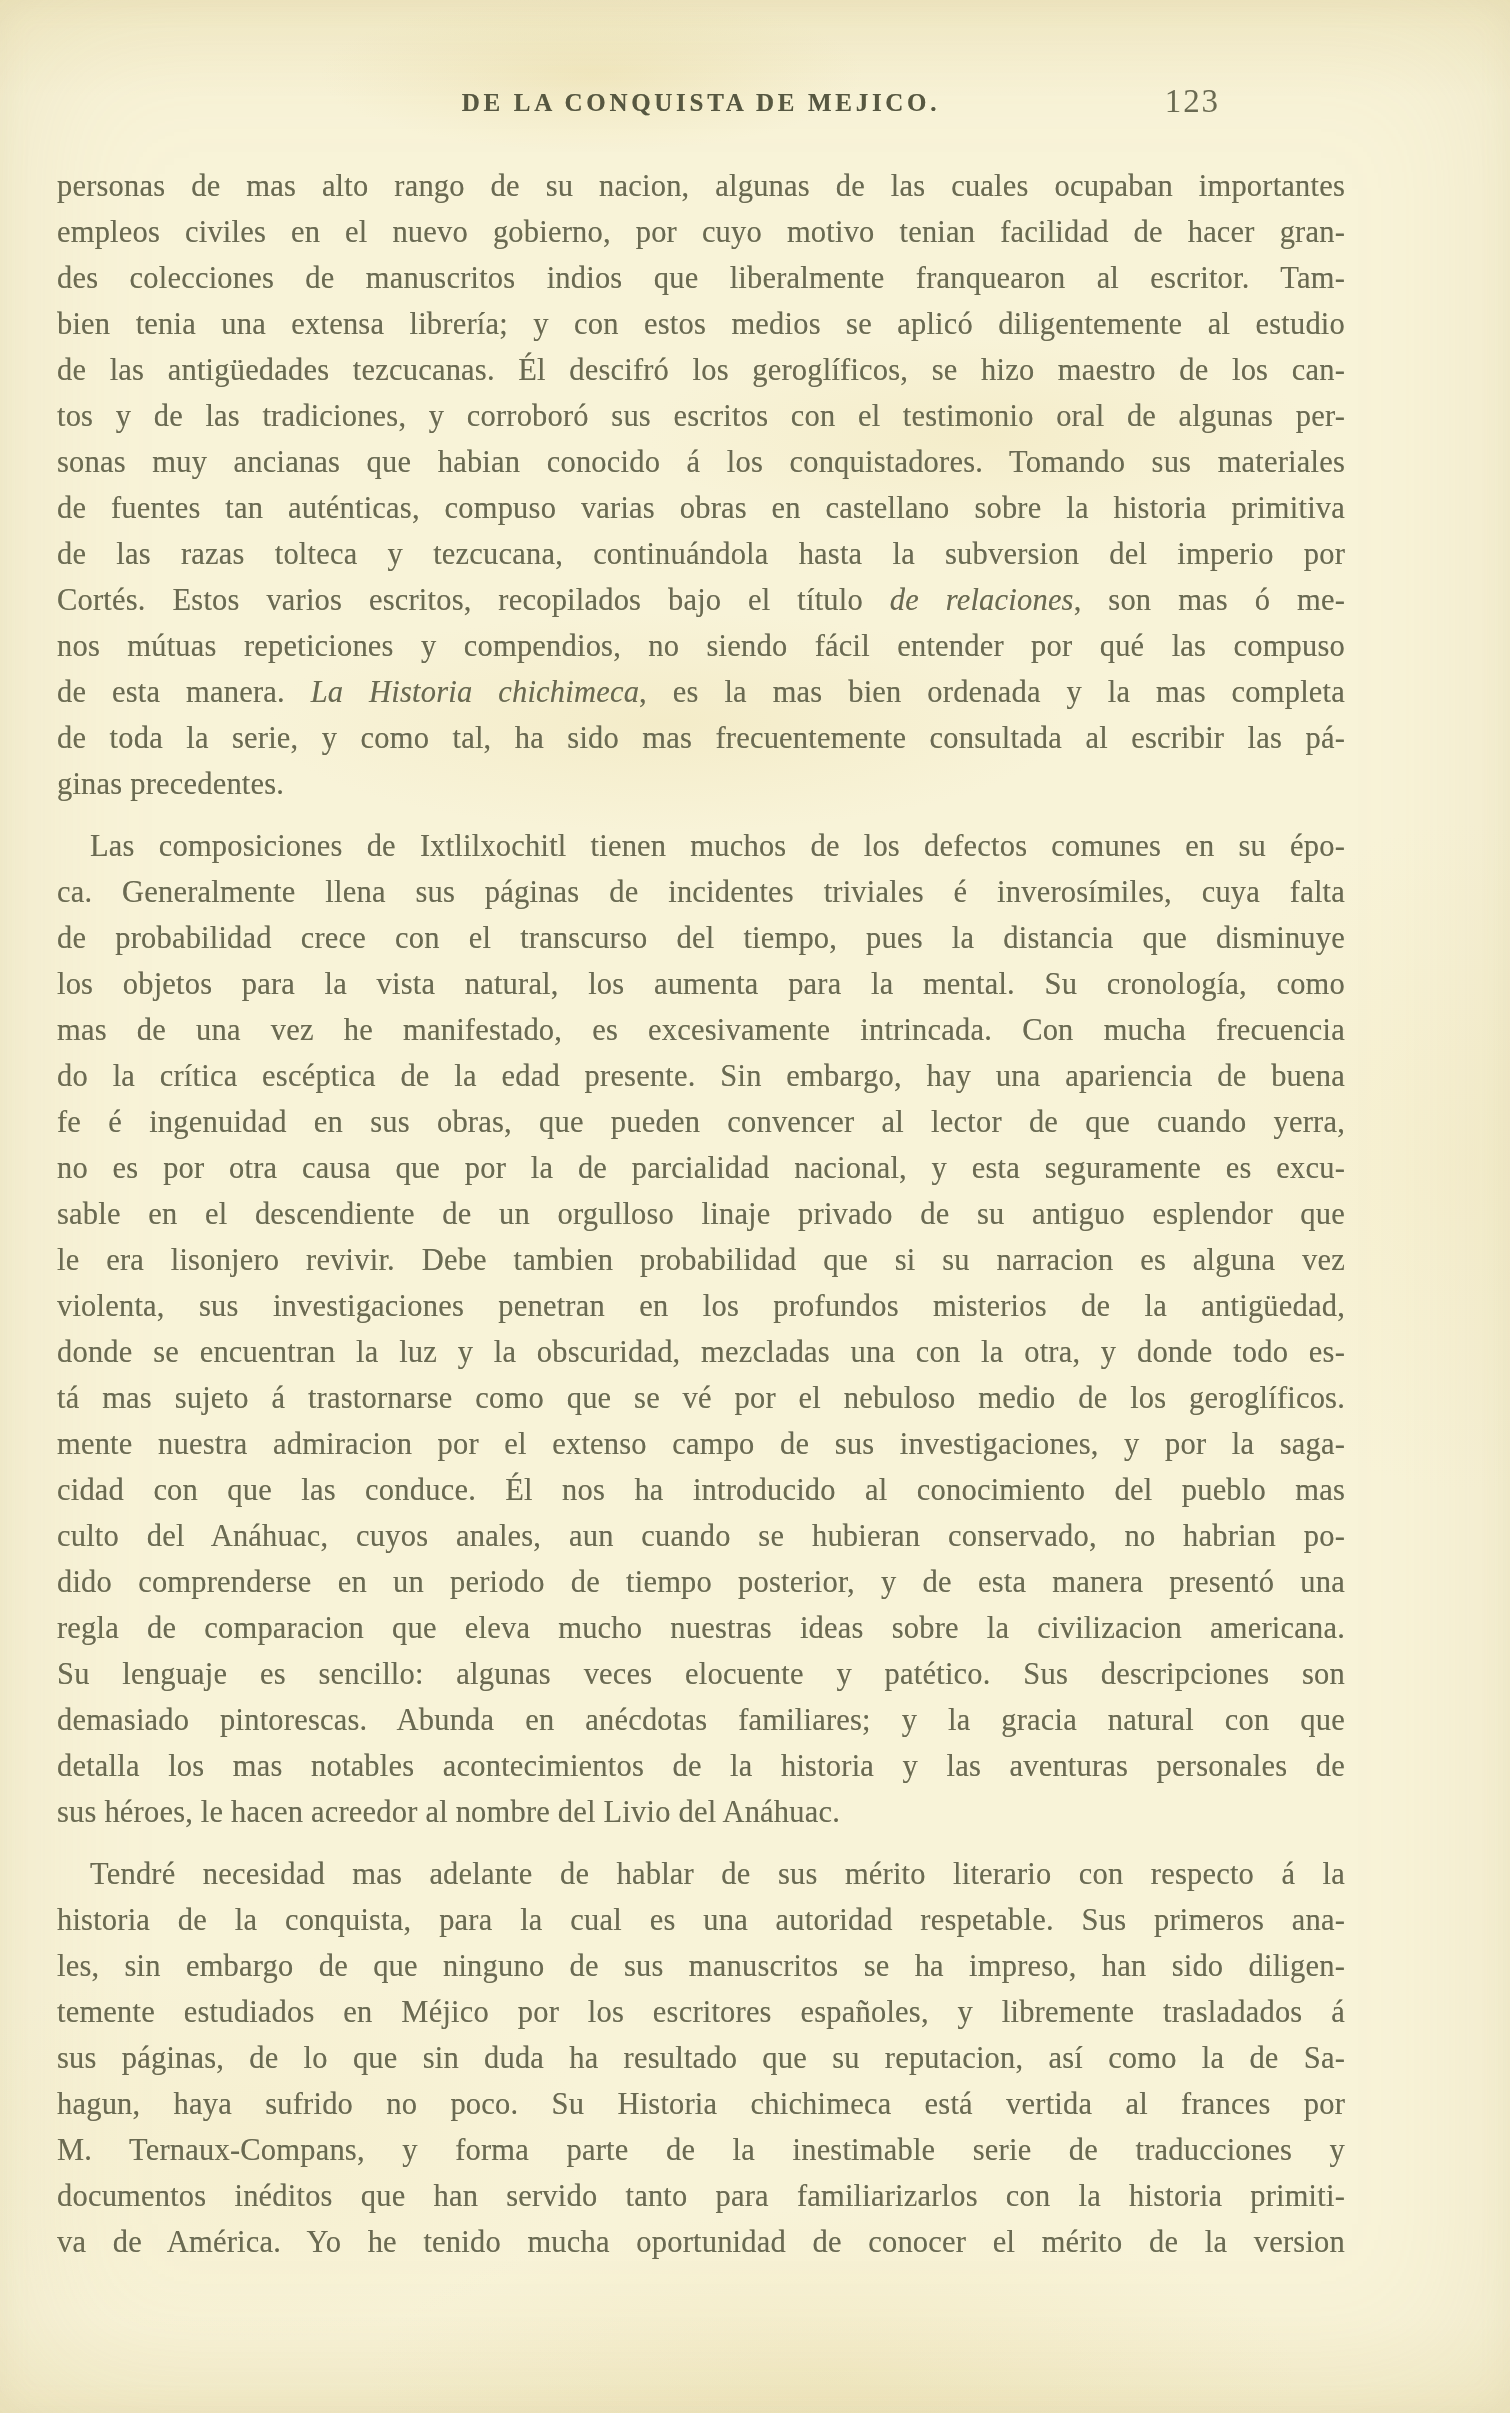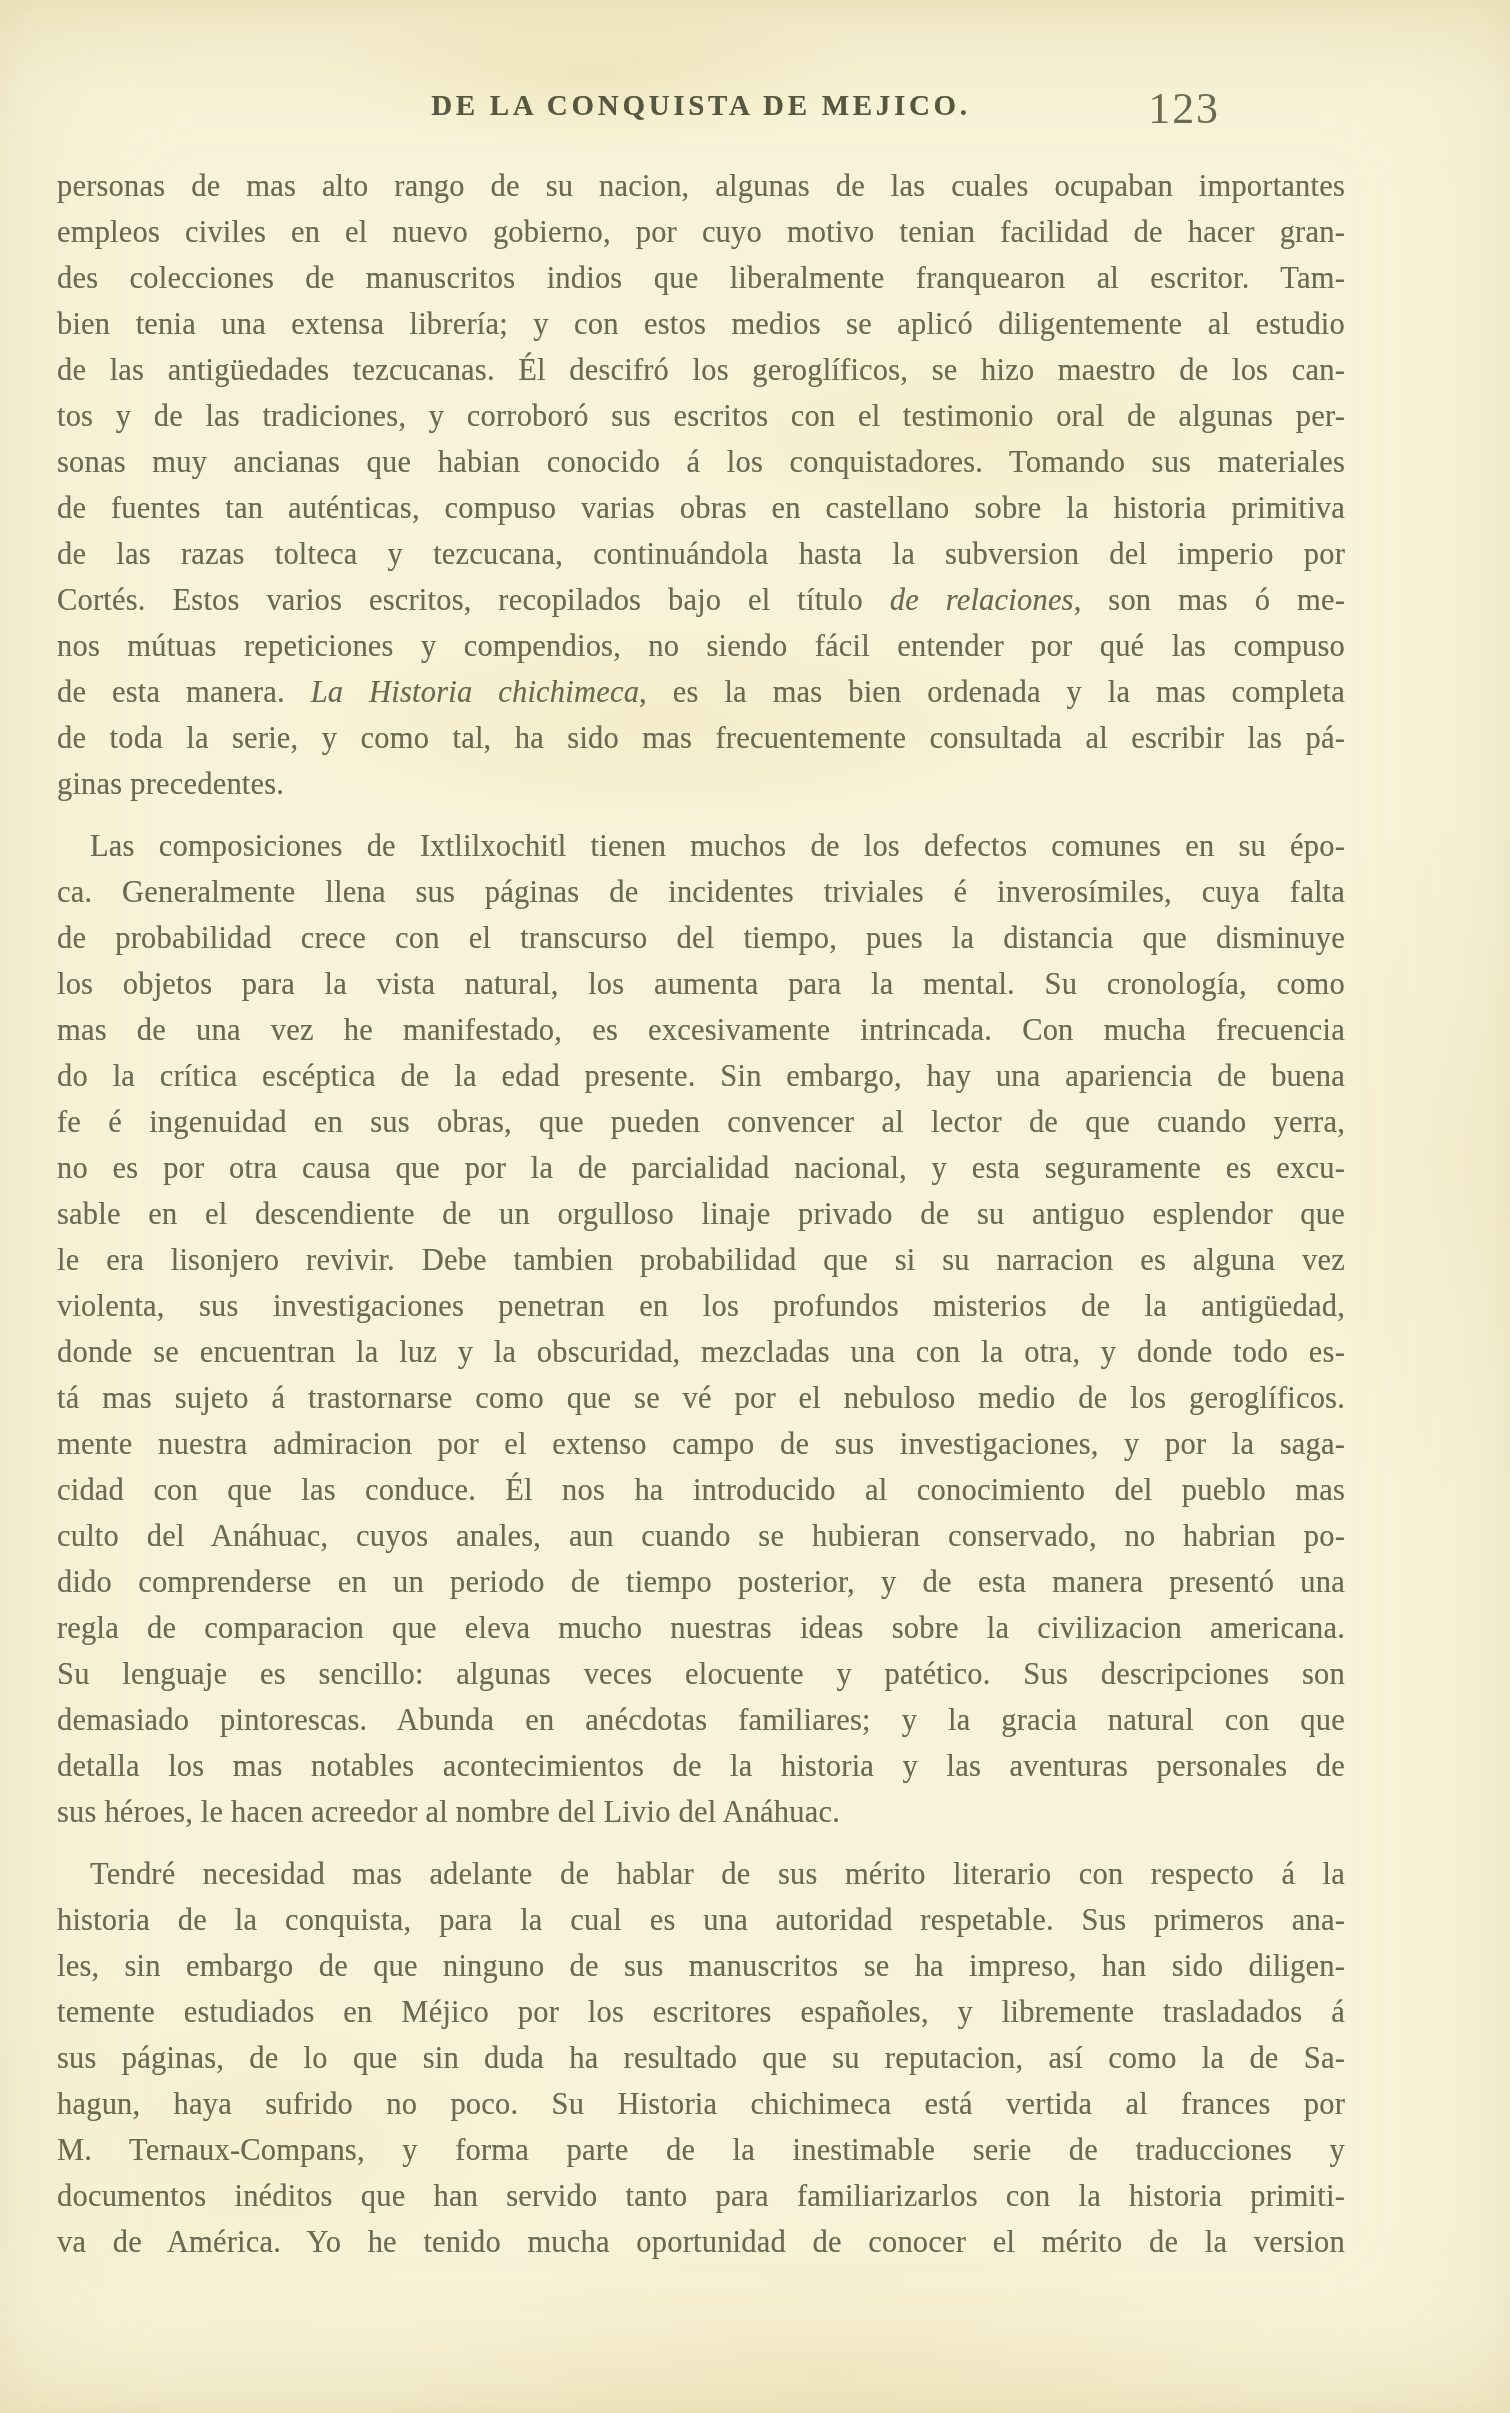--- a/index.html
+++ b/index.html
@@ -25,26 +25,26 @@
   .vignette {
     position: absolute; inset: 0; pointer-events: none;
     box-shadow: inset 0 0 157px rgba(190,170,110,0.18), inset 0 0 33px rgba(190,170,110,0.10);
   }
   .page-header {
     position: absolute; left: 41px; top: 89px; width: 1320px; height: 43px;
     color: var(--header-ink, #565741);
   }
   .title {
     display: block; text-align: center;
-    font-size: 29px; font-weight: bold; letter-spacing: 3.7px;
+    font-size: 25px; font-weight: bold; letter-spacing: 3.7px;
     text-shadow: 0 0 0.6px rgba(86,87,65,0.5);
   }
   .page-number {
     position: absolute; top: -5.6px; right: 141px;
-    font-size: 44px; letter-spacing: 1.9px; font-weight: normal;
+    font-size: 33px; letter-spacing: 1.9px; font-weight: normal;
     color: var(--ink, #666650);
   }
   .text-block {
     position: absolute; left: 41px; top: 147px; width: 1320px;
     color: var(--ink, #666650);
   }
   .paragraph { margin: 16px; }
   .line {
     height: 46px; line-height: 46px;
     font-size: 30.5px; letter-spacing: 0.2px;

